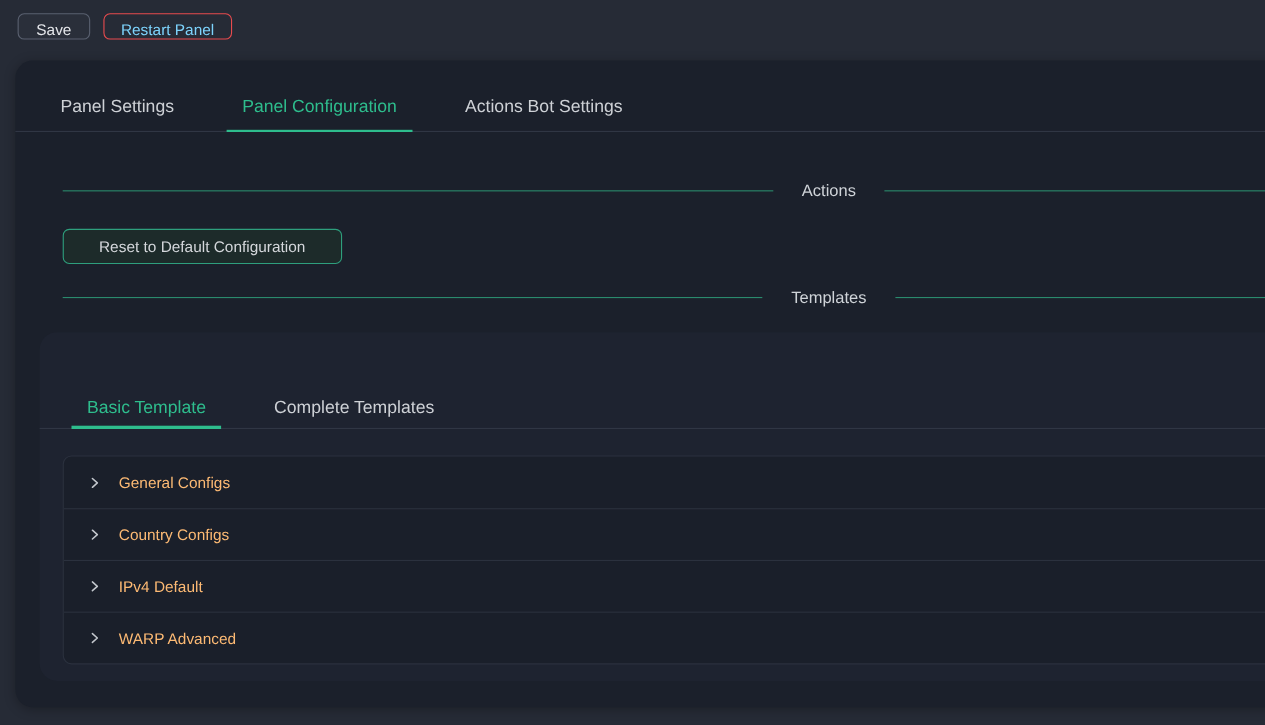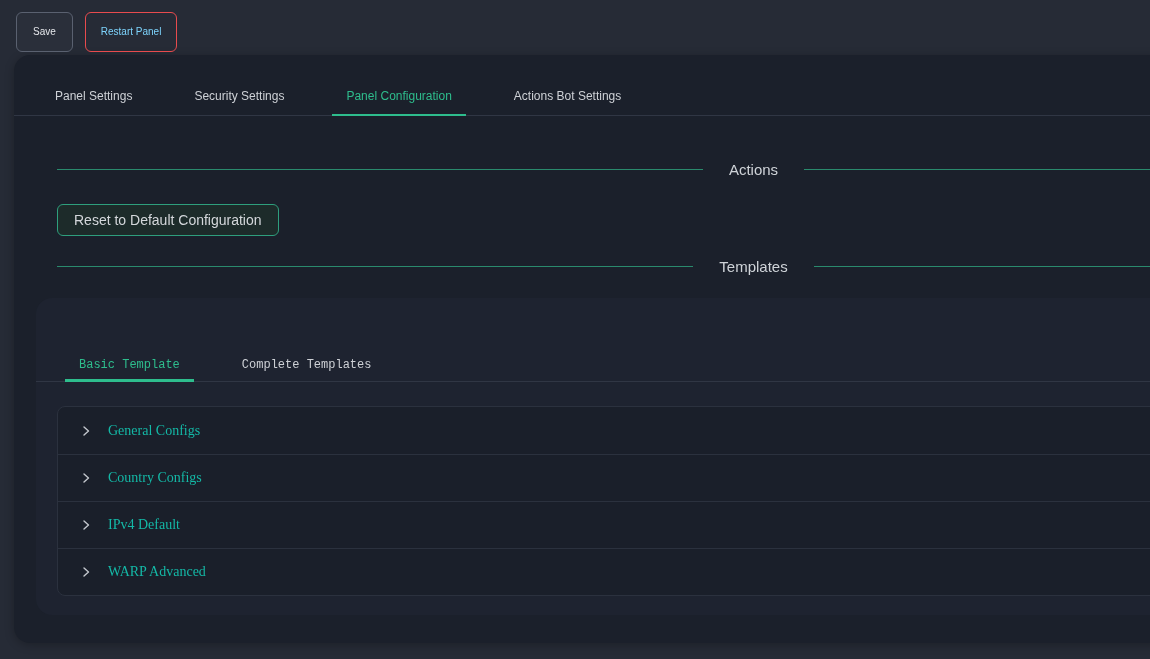--- a/index.html
+++ b/index.html
@@ -13,24 +13,24 @@
 
   
   .toolbar {
     height: 55px;
     padding: 12px 0 0 16px;
     display: flex;
     align-items: flex-start;
     gap: 12px;
   }
   .btn {
-    height: 40px;
+    height: 24px;
     padding: 0 16px;
     border-radius: 6px;
-    font-size: 10px;
+    font-size: 14px;
     font-family: "Liberation Sans", sans-serif;
     cursor: pointer;
     line-height: 28px;
   }
   .btn-save {
     background: #2a2f3a;
     border: 1px solid #5a6170;
     color: #e4e6ea;
   }
   .btn-restart {
@@ -53,21 +53,21 @@
   
   .tabbar {
     display: flex;
     gap: 34px;
     border-bottom: 1px solid #303644;
     padding-left: 27px;
   }
   .tab {
     position: relative;
     padding: 34px 14px 12px 14px;
-    font-size: 12px;
+    font-size: 16px;
     color: #ced1d6;
     cursor: pointer;
     white-space: nowrap;
   }
   .tab.active { color: #2ebd8d; }
   .tab.active::after {
     content: "";
     position: absolute;
     left: 0; right: 0; bottom: -1px;
     height: 2px;
@@ -92,21 +92,21 @@
     color: #cfd3d8;
   }
   .divider-actions   { margin-top: 43px; }
   .divider-templates { margin-top: 20px; }
 
   
   .btn-reset {
     display: block;
     margin: 25px 0 0 43px;
     height: 32px;
-    padding: 0 16px;
+    padding: 0 32px;
     background: #1d2b2a;
     border: 1px solid #2e9f7d;
     border-radius: 6px;
     color: #d4d7db;
     font-size: 14px;
     font-family: "Liberation Sans", sans-serif;
     cursor: pointer;
   }
 
   
@@ -115,21 +115,20 @@
     height: 317px;
     background: #1e2330;
     border-radius: 16px;
   }
   .inner-card .tabbar {
     padding-left: 29px;
     border-bottom: 1px solid #303644;
   }
   .inner-card .tab {
     padding: 60px 14px 9px 14px;
-    font-family: Liberation Mono, monospace;
   }
   .inner-card .tab.active::after { height: 3px; }
 
   
   .collapse {
     margin: 24px 21px 0 21px;
     border: 1px solid #2b313e;
     border-radius: 8px;
     overflow: hidden;
     background: #1a1f2a;
@@ -138,41 +137,39 @@
     height: 47px;
     display: flex;
     align-items: center;
     padding-left: 22px;
     gap: 16px;
     cursor: pointer;
   }
   .collapse-header + .collapse-header { border-top: 1px solid #2b313e; }
   .collapse-header .label {
     font-size: 14px;
-    color: #14b8a6;
-    font-family: Liberation Serif, serif;
+    color: #fdba74;
   }
   .chevron {
     width: 12px; height: 12px;
     display: inline-flex;
   }
 </style>
 </head>
 <body>
 
 <div class="toolbar">
   <button class="btn btn-save">Save</button>
   <button class="btn btn-restart">Restart Panel</button>
 </div>
 
 <div class="main-card">
 
   <div class="tabbar">
     <div class="tab">Panel Settings</div>
-    <div class="tab">Security Settings</div>
     <div class="tab active">Panel Configuration</div>
     <div class="tab">Actions Bot Settings</div>
   </div>
 
   <div class="divider divider-actions">
     <div class="line"></div>
     <div class="divider-label">Actions</div>
     <div class="line"></div>
   </div>
 

